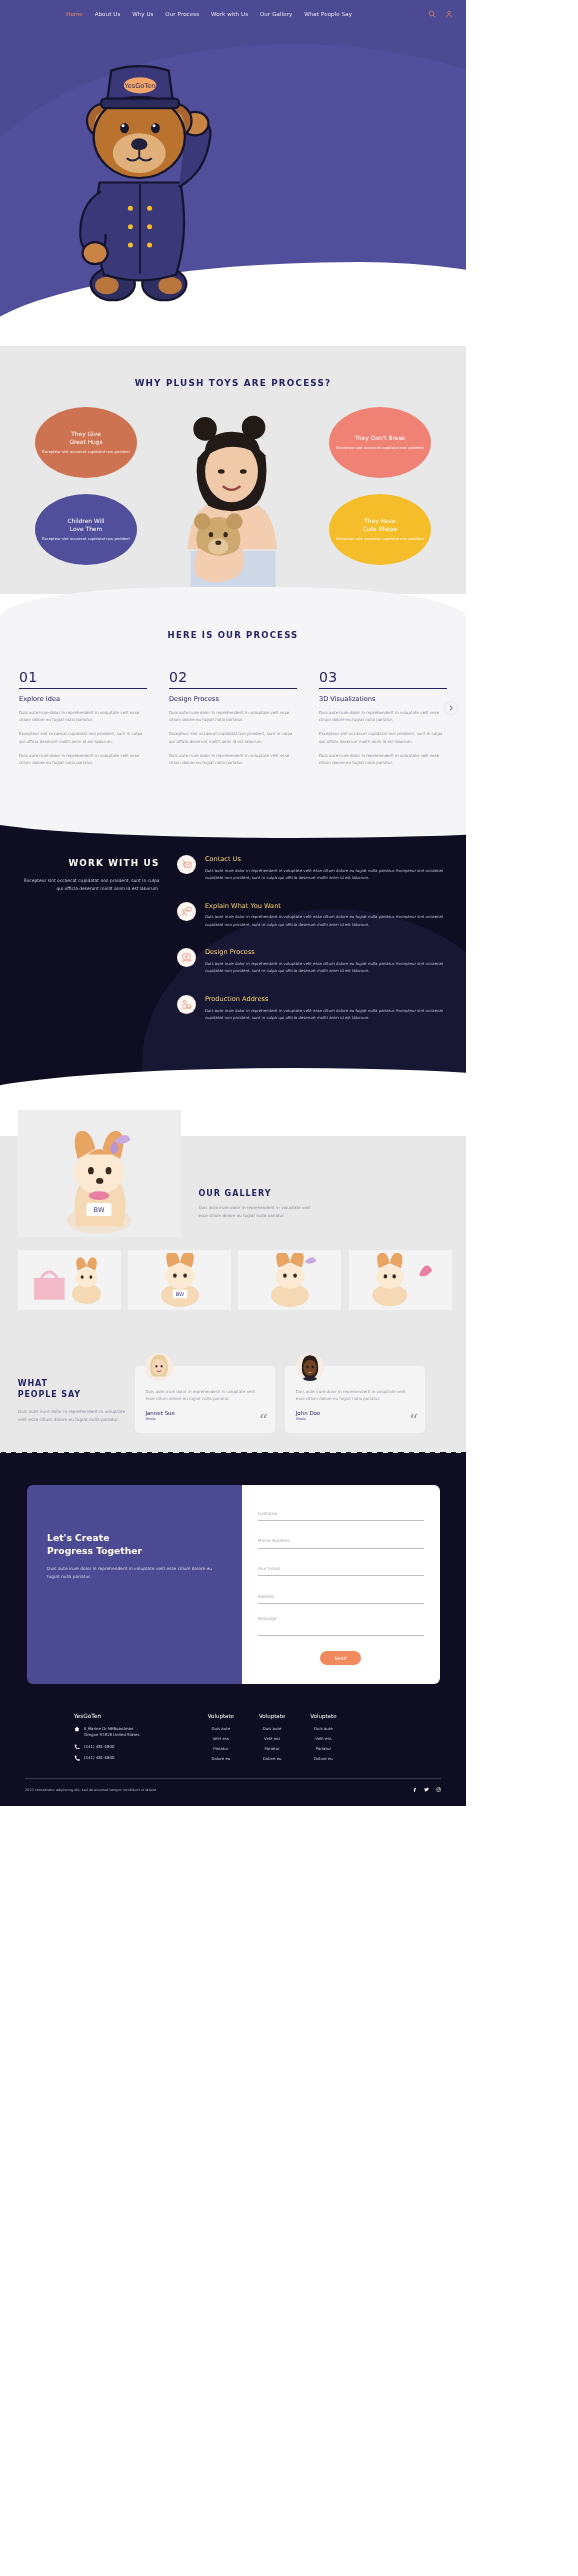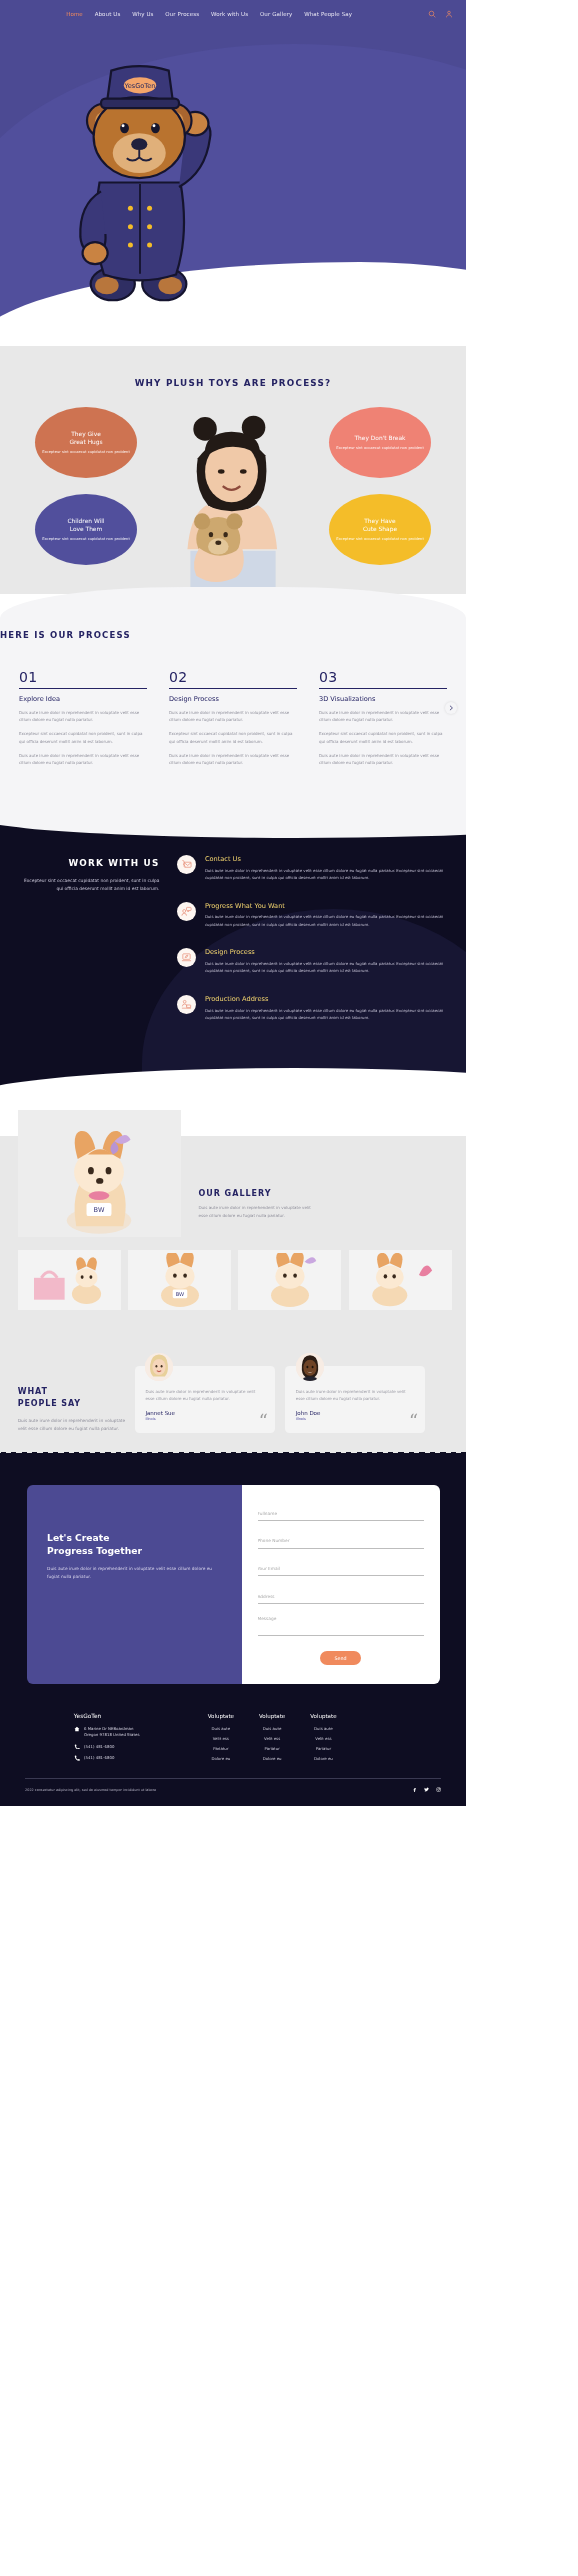--- a/index.html
+++ b/index.html
@@ -94,21 +94,21 @@
     position: absolute; left: 50%; transform: translateX(-50%); top: -5.9px;
     width: 144px; height: 200px; overflow: hidden;
   }
 
   
   .process {
     background: #f5f5f7; padding: 43px 0 44px 0; position: relative;
     border-radius: 40% 40% 0 0 / 31px 31px 0 0;
     margin-top: -7.4px;
   }
-  .process-title { font-size: 8.5px; letter-spacing: 1.2px; color: #252363; }
+  .process-title { text-align: center; font-size: 8.5px; letter-spacing: 1.2px; color: #252363; }
   .steps { display: flex; gap: 22px; padding: 29px 19px 0 19px; }
   .step { flex: 1; }
   .step-num { font-size: 14px; color: #252363; font-weight: 400; letter-spacing: 0.4px; }
   .step-rule { height: 0.7px; background: #252363; margin: 2.9px 0 6.6px 0; }
   .step-h { font-size: 6.6px; color: #252363; margin-bottom: 5.9px; }
   .step-p { font-size: 4px; line-height: 1.85; color: #8f8f9b; margin-bottom: 6.6px; }
   .process-arrow {
     position: absolute; right: 8.8px; top: 50%; width: 11.8px; height: 11.8px;
     border-radius: 50%; background: #f5f5f7; display: flex;
     align-items: center; justify-content: center; cursor: pointer;
@@ -157,21 +157,21 @@
   .gal-h { font-size: 8px; letter-spacing: 1px; color: #252363; }
   .gal-p { margin-top: 5.9px; font-size: 4.1px; line-height: 1.9; color: #8f8f9b; max-width: 118px; }
   .gal-strip { display: flex; gap: 7.4px; padding: 13.2px 0 0 17.7px; overflow: hidden; }
   .gal-card {
     width: 103px; height: 60px; background: #f3f3f3; min-width: 103px;
     display: flex; align-items: center; justify-content: center; overflow: hidden;
   }
 
   
   .testi { background: #e8e8e8; padding: 28px 0 0 0; position: relative; }
-  .testi-row { display: flex; padding: 0 17.7px; align-items: flex-end; }
+  .testi-row { display: flex; padding: 0 17.7px; align-items: center; }
   .testi-left { width: 110px; padding-top: 16px; }
   .testi-h { font-size: 8px; line-height: 1.45; letter-spacing: 0.9px; color: #252363; }
   .testi-p { margin-top: 7.4px; font-size: 4.3px; line-height: 1.9; color: #8f8f9b; }
   .testi-cards { flex: 1; display: flex; gap: 10.3px; padding-left: 7.4px; }
   .tcard {
     background: #f4f4f4; border-radius: 4.4px; padding: 22px 10.3px 11.8px 10.3px;
     width: 140px; min-width: 140px; position: relative; margin-top: 13.2px;
   }
   .tavatar {
     position: absolute; top: -13.2px; left: 10.3px;
@@ -425,21 +425,21 @@
         <div class="work-item">
           <div class="work-ico">
             <svg width="11" height="11" viewBox="0 0 24 24" fill="none" stroke="#e8907a" stroke-width="1.6">
               <rect x="12" y="3" width="10" height="7" rx="1.5"></rect>
                 <path d="M15 10 l0 3 l3-3"></path>
               <circle cx="7" cy="11" r="3.2"></circle>
                 <path d="M2 21 q0-5 5-5 q5 0 5 5"></path>
             </svg>
           </div>
           <div>
-            <div class="work-it">Progress What You Want</div>
+            <div class="work-it">Explain What You Want</div>
             <div class="work-ip">Duis aute irure dolor in reprehenderit in voluptate velit esse cillum dolore eu fugiat nulla pariatur. Excepteur sint occaecat cupidatat non proident, sunt in culpa qui officia deserunt mollit anim id est laborum.</div>
           </div>
         </div>
 
         <div class="work-item">
           <div class="work-ico">
             <svg width="11" height="11" viewBox="0 0 24 24" fill="none" stroke="#e8907a" stroke-width="1.6">
               <rect x="4" y="4" width="16" height="12" rx="1.5"></rect>
                 <path d="M2 19 h20"></path>
               <path d="M9 12 q2-6 6-5 q-1 6 -6 5z"></path>

